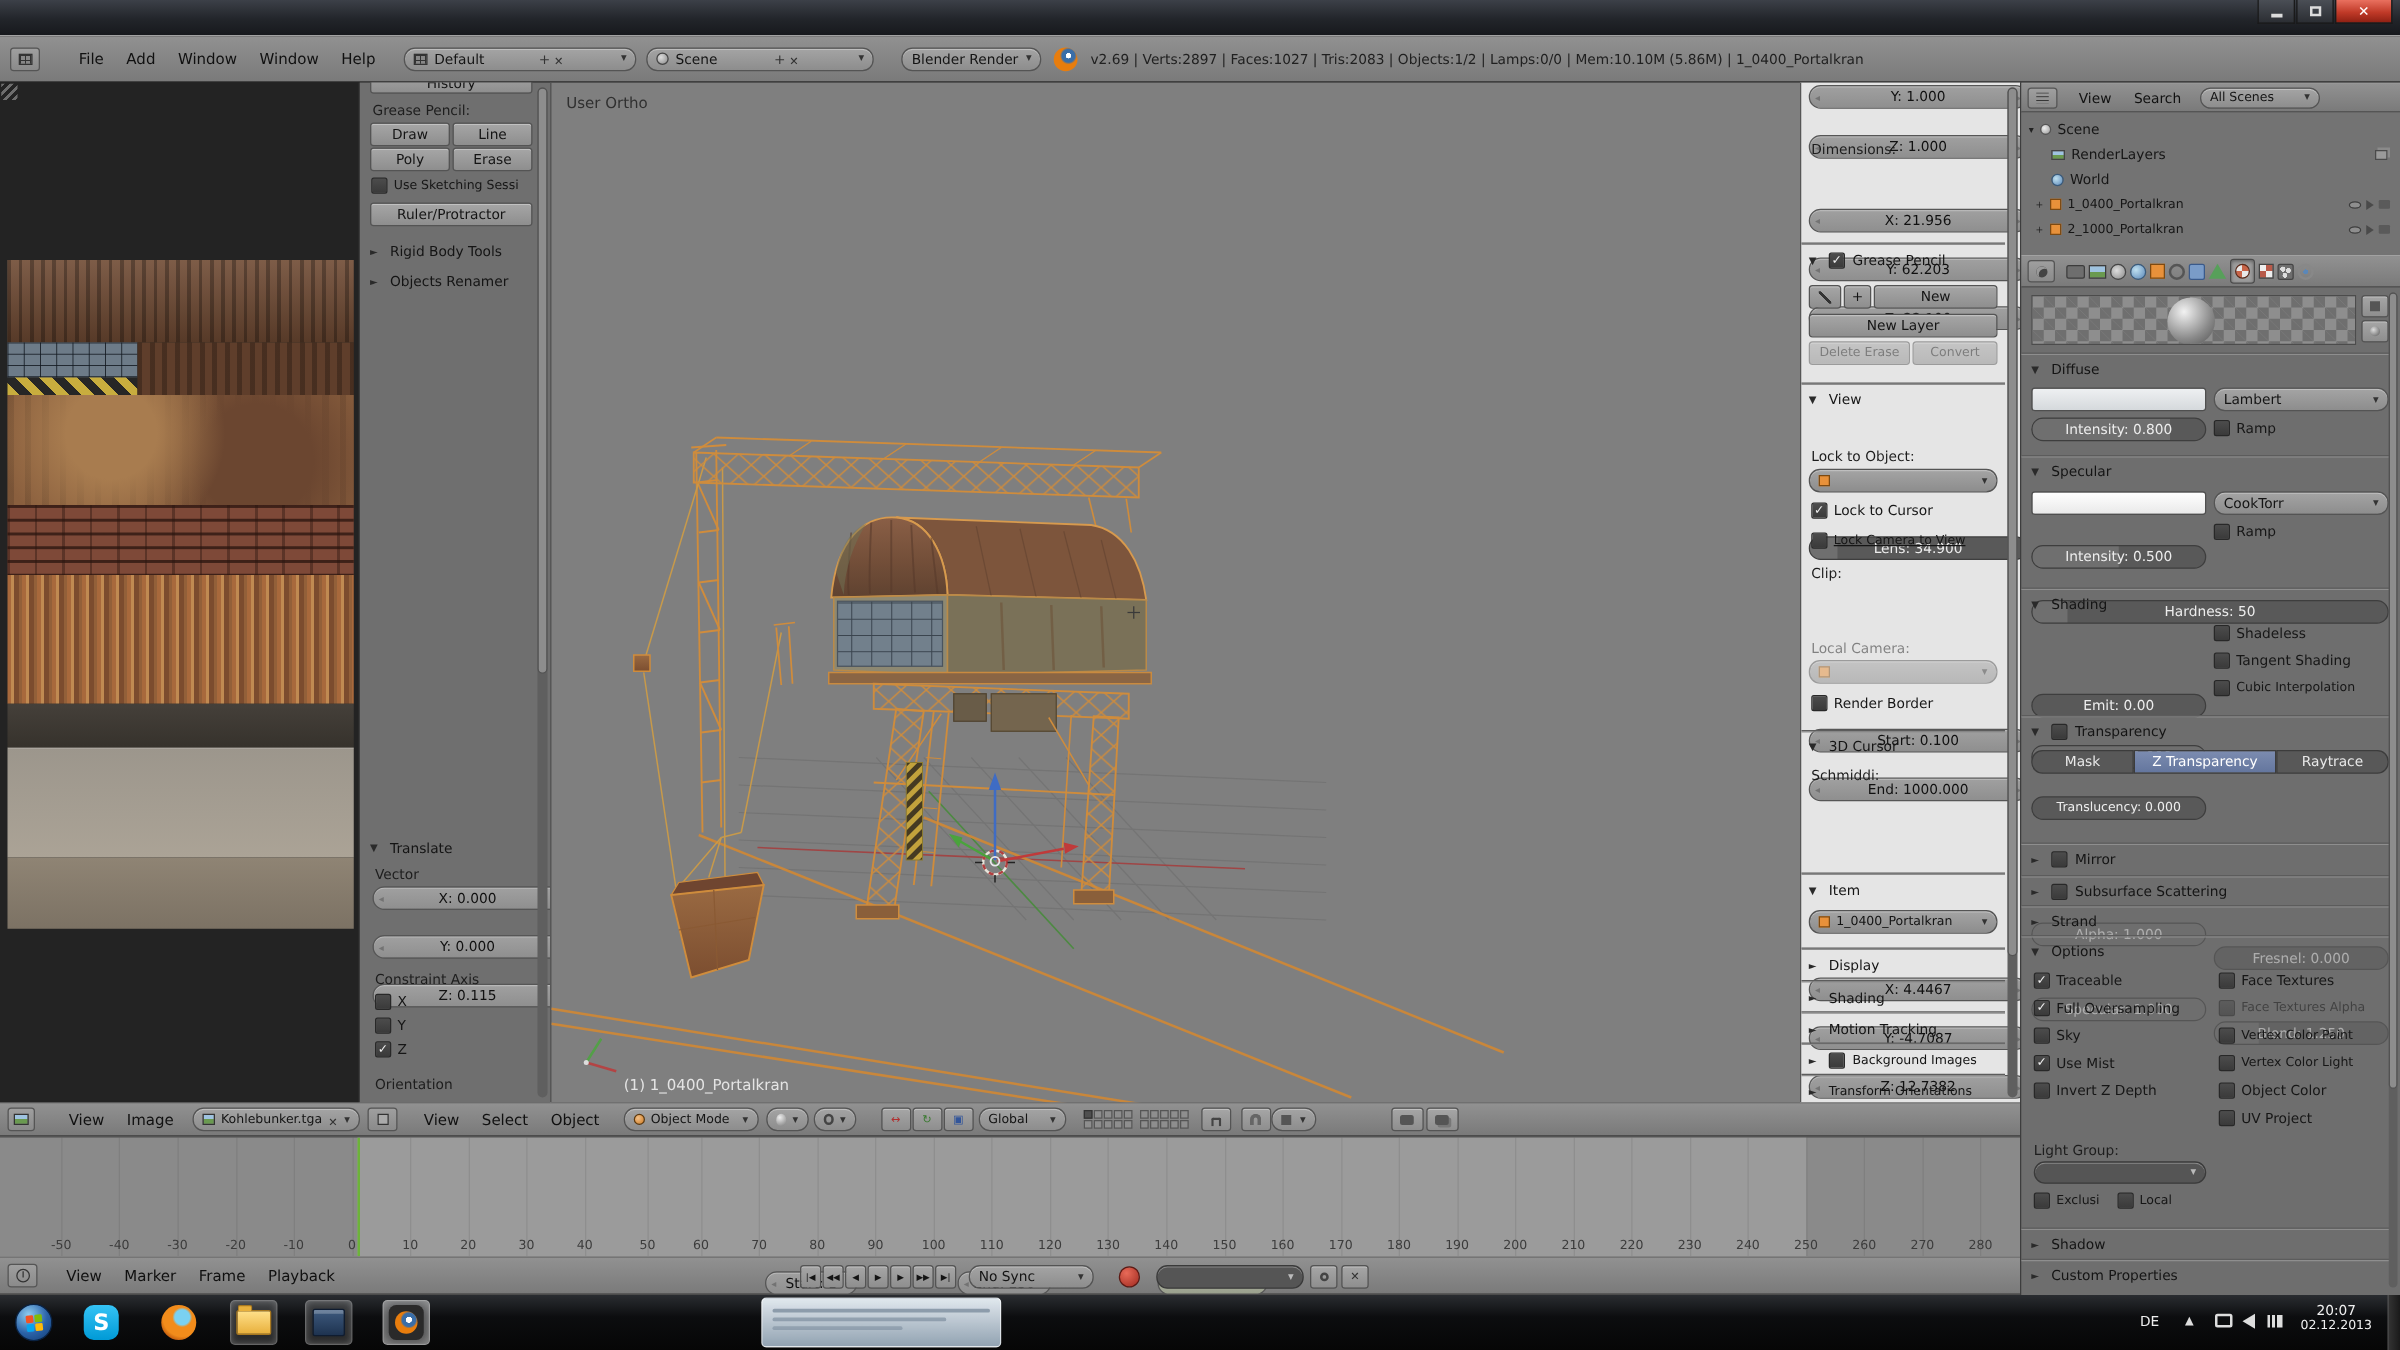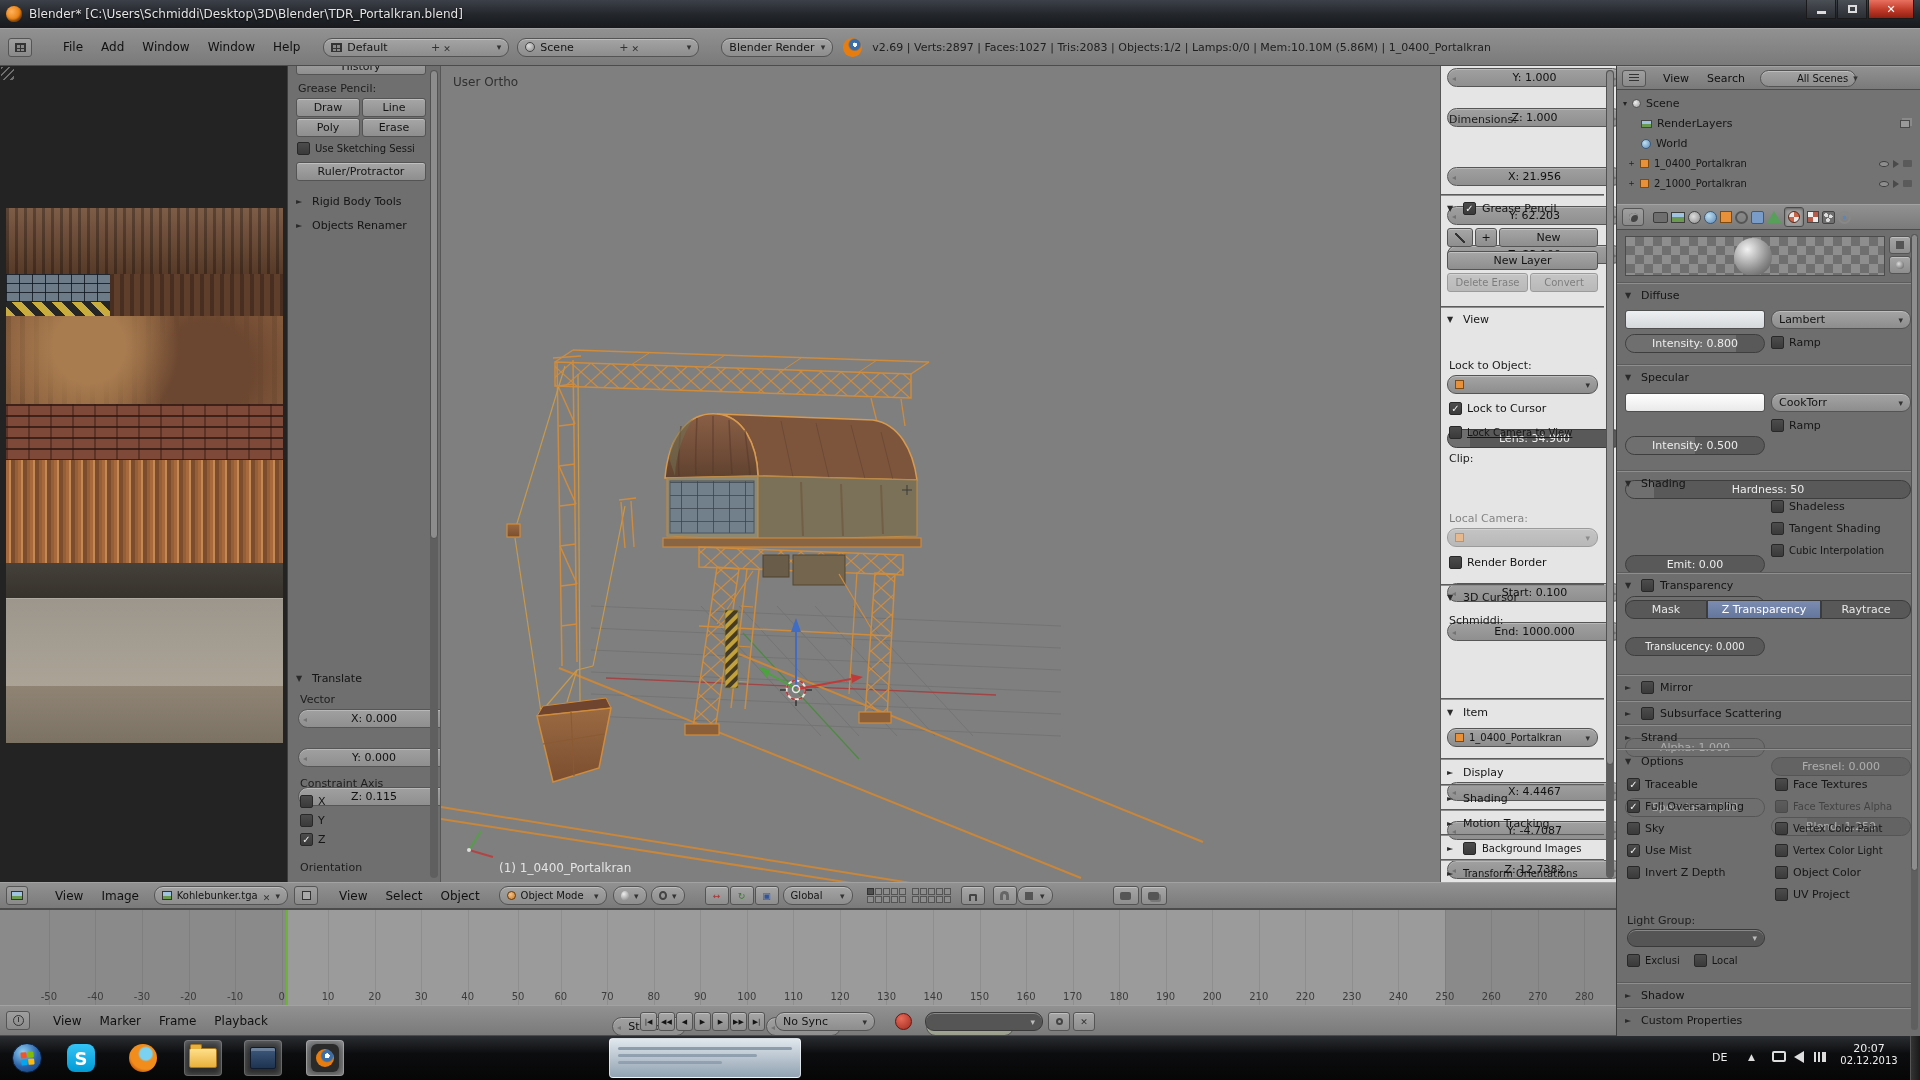--- a/index.html
+++ b/index.html
@@ -81,24 +81,20 @@
 
   .tick { position:absolute; top:0; bottom:0; width:1px; background:rgba(0,0,0,.08); }
   .tick span { position:absolute; bottom:3px; left:0; transform:translateX(-50%); font-size:10px; color:#3c3c3c; }
 
   .trow { position:absolute; left:0; right:0; display:flex; align-items:center; }
 </style>
 </head>
 <body>
 
 <div id="titlebar" class="abs">
-  <div class="abs flex" style="left:6px; top:0; height:28px; gap:7px;">
-    <div style="width:16px;height:16px;border-radius:50%;background:radial-gradient(circle at 35% 35%, #ffb25c, #e87d0d 60%, #9c4f04);box-shadow:inset -1px -2px 2px rgba(0,0,0,.4);"></div>
-    <span style="color:#e4e4e4;font-size:12px;text-shadow:0 1px 2px #000;">Blender* [C:\Users\Schmiddi\Desktop\3D\Blender\TDR_Portalkran.blend]</span>
-  </div>
   <div class="abs flex" style="right:6px; top:0; gap:1px;">
     <div class="winbtn" style="width:30px;background:linear-gradient(#4a4e55,#2b2e33);">
         <div style="width:9px;height:3px;background:#dcdcdc;margin-top:6px;"></div>
       </div>
     <div class="winbtn" style="width:30px;background:linear-gradient(#4a4e55,#2b2e33);">
         <div style="width:9px;height:8px;border:2px solid #dcdcdc;"></div>
       </div>
     <div class="winbtn" style="width:46px;background:linear-gradient(#e9705f,#c03a28 55%,#8f2013);">
         <span style="color:#fff;font-size:11px;">✕</span>
       </div>
@@ -790,21 +786,21 @@
 </div>
 
 <div id="rightcol" class="abs">
   <div class="ehdr abs flex" style="left:0;right:0;top:0;height:24px;">
     <div class="icbtn" style="margin-left:5px;height:17px;">
         <div style="width:10px;height:9px;background:linear-gradient(#333 1px,transparent 1px);background-size:100% 3px;"></div>
       </div>
     <span class="menu" style="margin-left:8px;font-size:11px;">View</span>
     <span class="menu" style="font-size:11px;">Search</span>
     <div class="dd" style="margin-left:6px;width:96px;height:17px;">
-        <span style="font-size:10px;margin-left:29px;">All Scenes</span>
+        <span style="font-size:10px;">All Scenes</span>
       </div>
   </div>
   <div class="abs" style="left:0;right:0;top:24px;height:114px;background:#737373;">
     <div class="trow" style="top:4px;height:19px;">
       <span style="margin-left:6px;font-size:8px;color:#222;">▾</span>
       <span style="margin-left:5px;width:9px;height:9px;border-radius:50%;background:radial-gradient(circle at 35% 35%,#eee,#999);border:1px solid #555;"></span>
       <span class="cbl">Scene</span>
     </div>
     <div class="trow" style="top:24px;height:19px;">
       <span style="margin-left:24px;width:11px;height:8px;background:linear-gradient(180deg,#9fc3e0 50%,#6a9a50 50%);border:1px solid #444;"></span>

